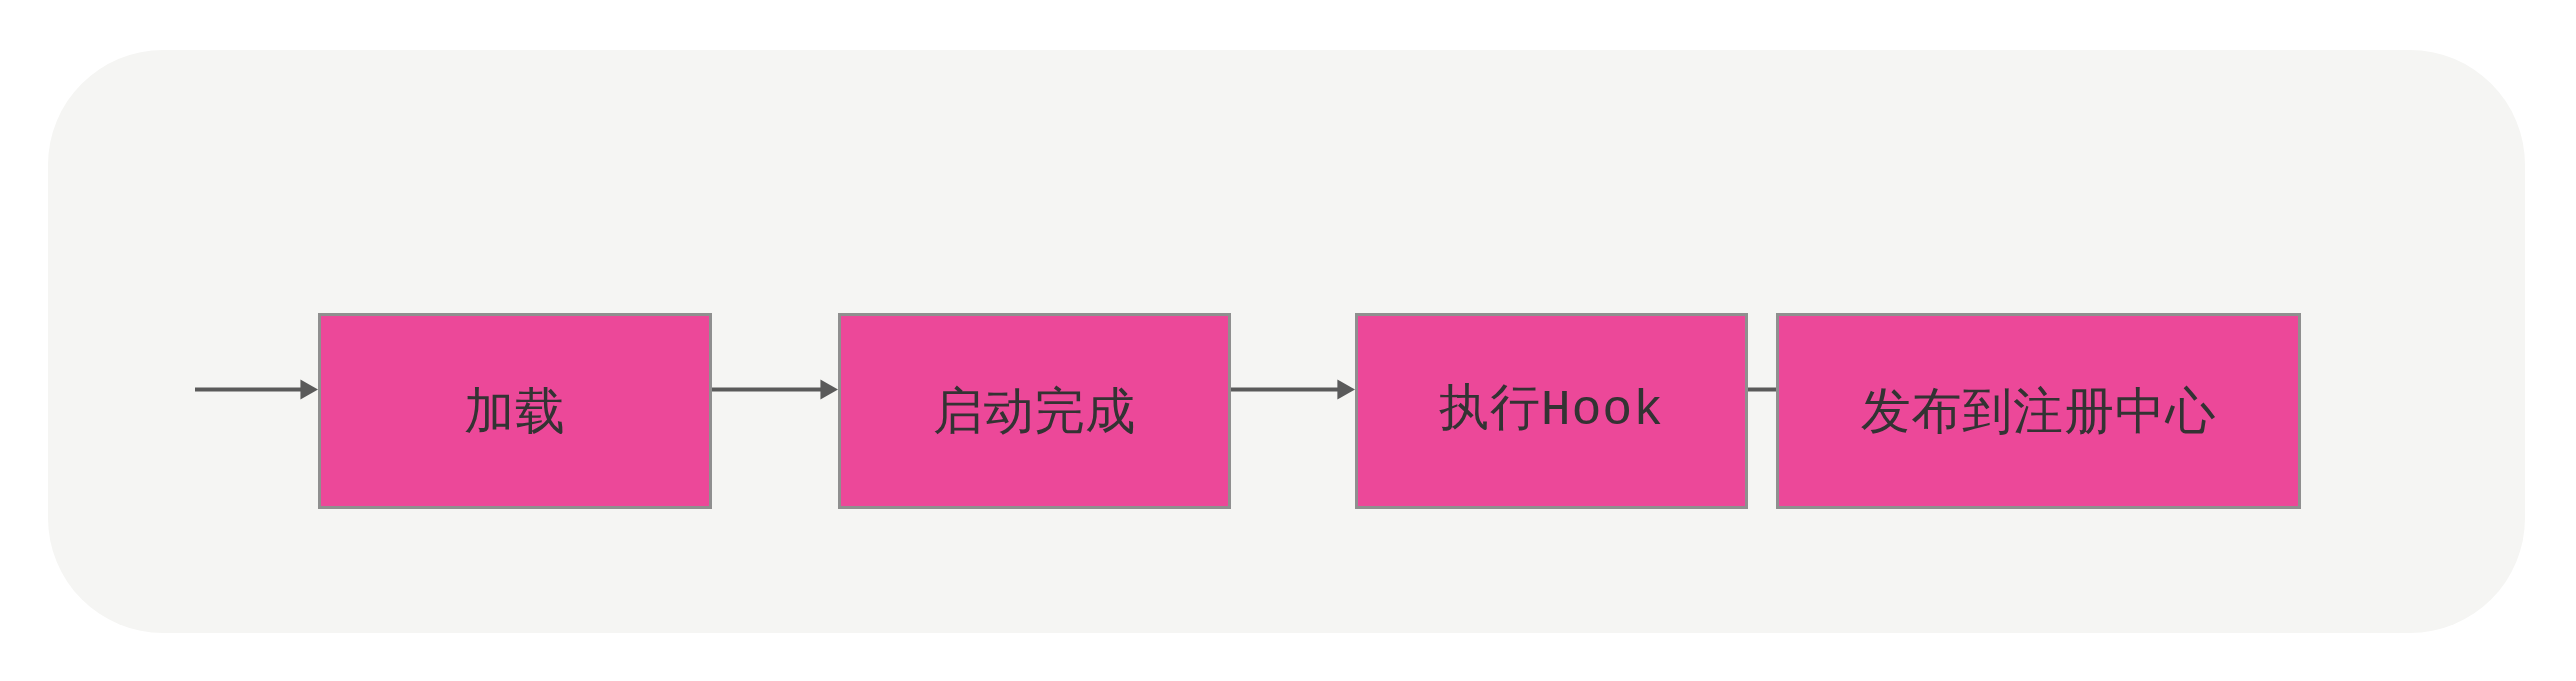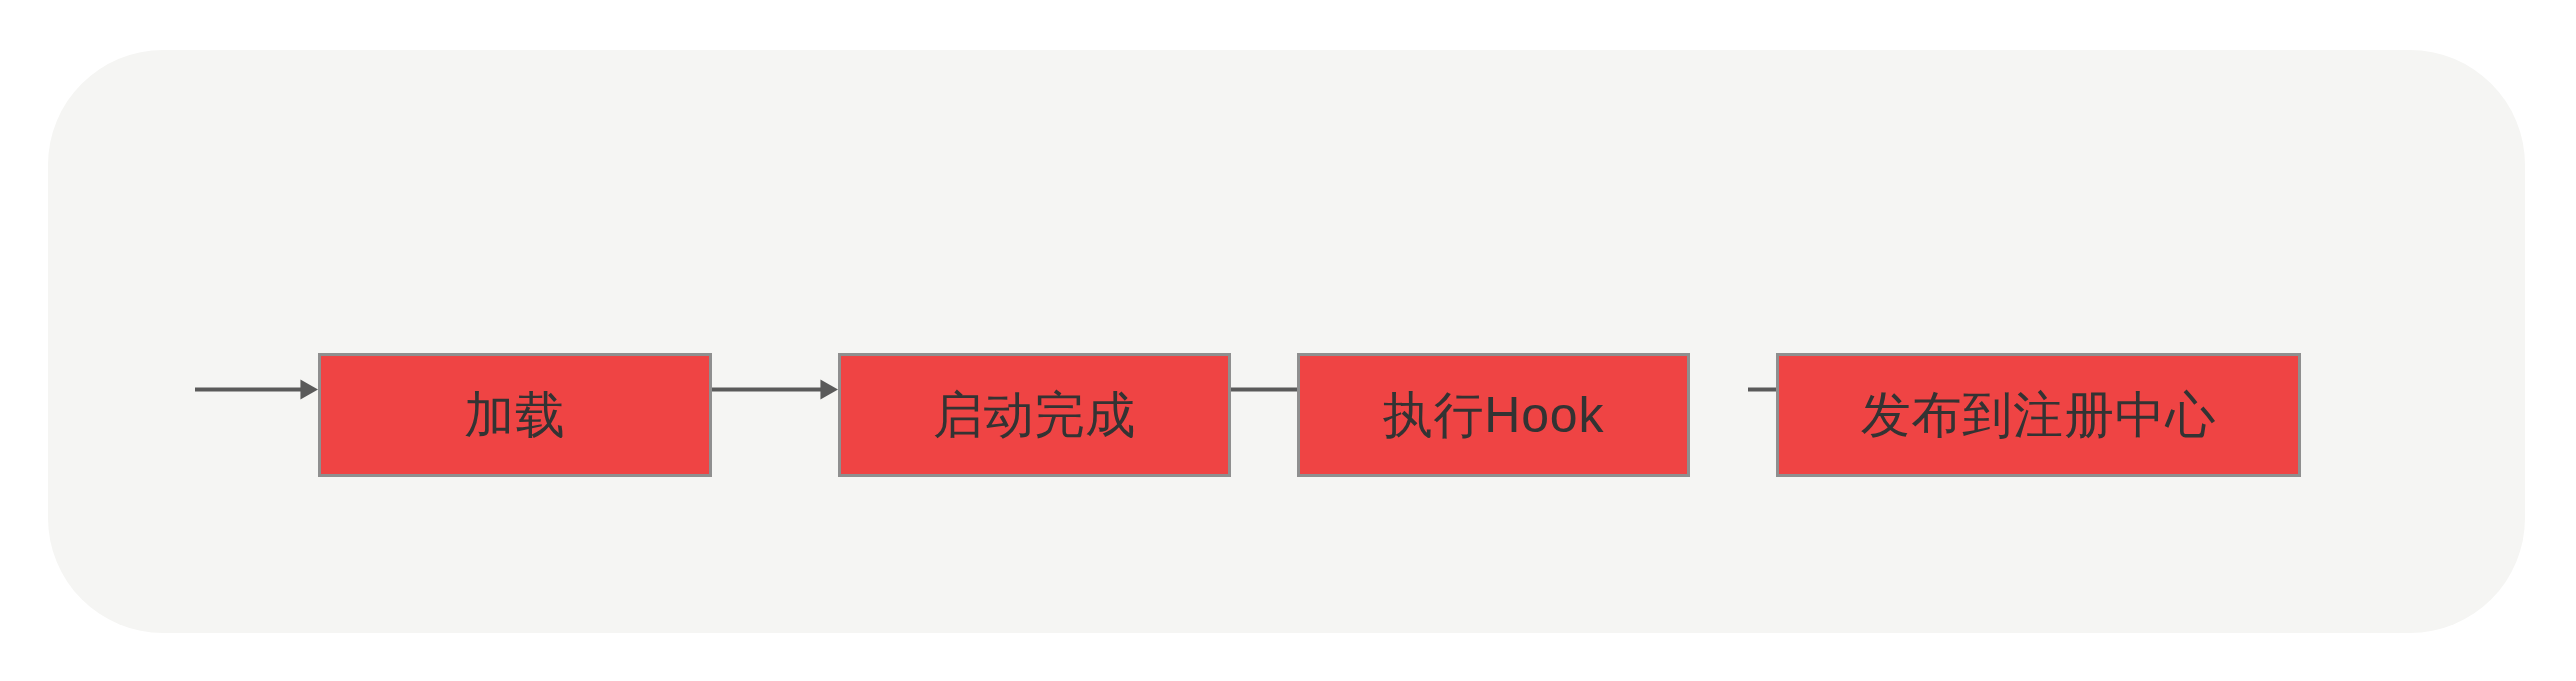--- a/index.html
+++ b/index.html
@@ -16,38 +16,37 @@
     left: 48px;
     top: 50px;
     width: 2477px;
     height: 583px;
     background: #f5f5f3;
     border-radius: 115px;
   }
   .flow-node {
     position: absolute;
     top: 263px;
-    height: 124px;
-    background: #ef4444;
+    height: 196px;
+    background: #ec4899;
     border: 3.1px solid #8f8f8f;
     display: flex;
     align-items: center;
     justify-content: center;
-    margin-top: 40px;
   }
   .flow-node .node-label {
     font-size: 50px;
     line-height: 1;
     color: #333333;
     letter-spacing: 0.8px;
     white-space: nowrap;
   }
   .node-1 { left: 270px;  width: 394px; }
   .node-2 { left: 790px; width: 393px; text-align: right; }
-  .node-3 { left: 1249px; width: 393px; }
+  .node-3 { left: 1307px; width: 393px; font-family: Liberation Mono, monospace; }
   .node-4 { left: 1728px; width: 525px; }
   svg.flow-arrow {
     position: absolute;
     top: 328px;
     height: 23px;
     overflow: visible;
   }
   svg.flow-arrow line { stroke: #5a5a5a; stroke-width: 5; }
   svg.flow-arrow polygon { fill: #5a5a5a; }
   .arrow-0 { left: 147px;  width: 123px; }

